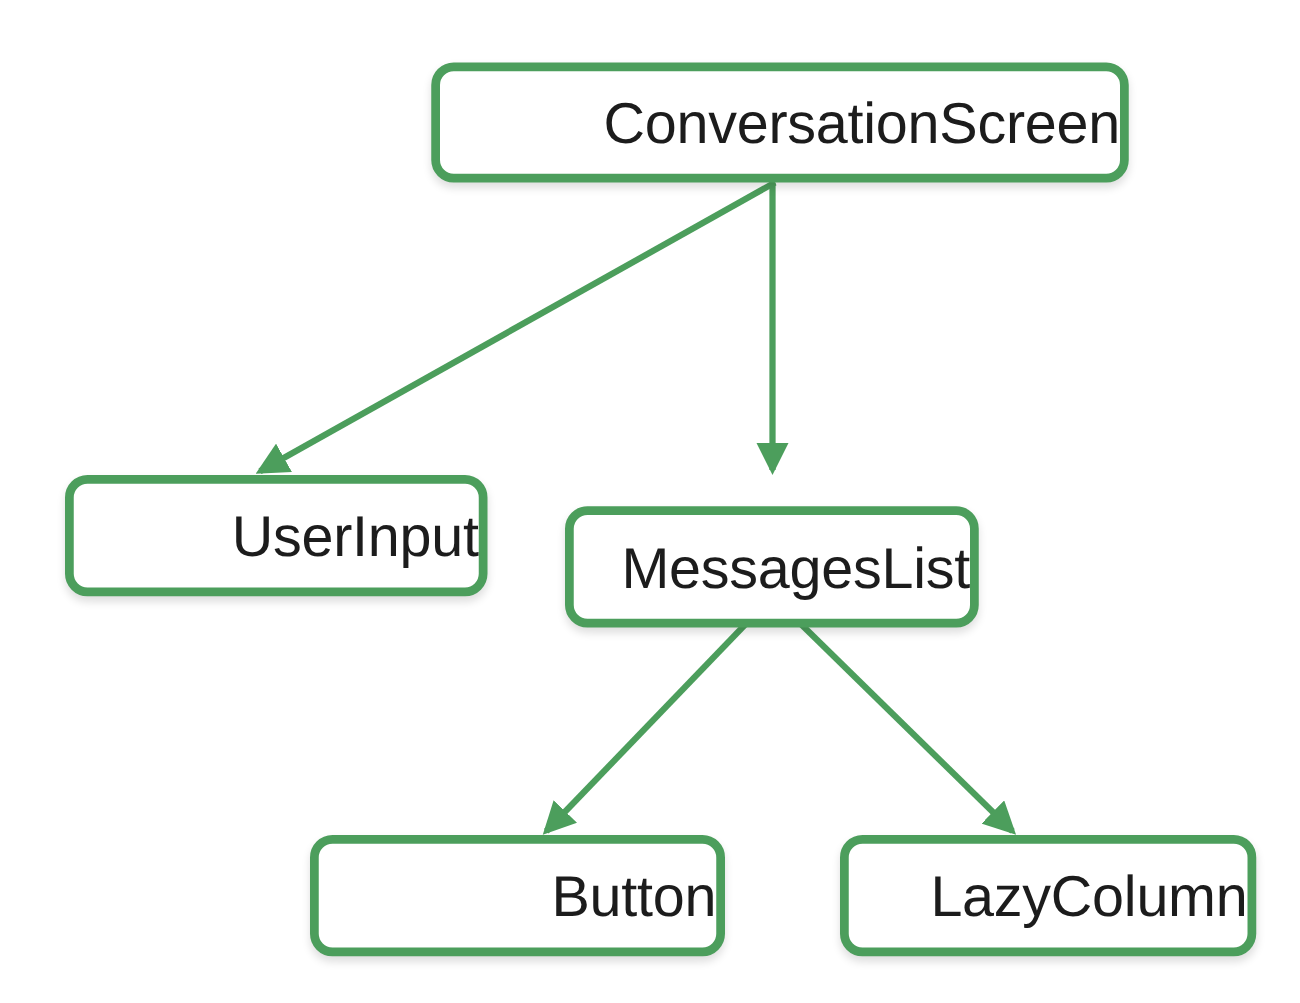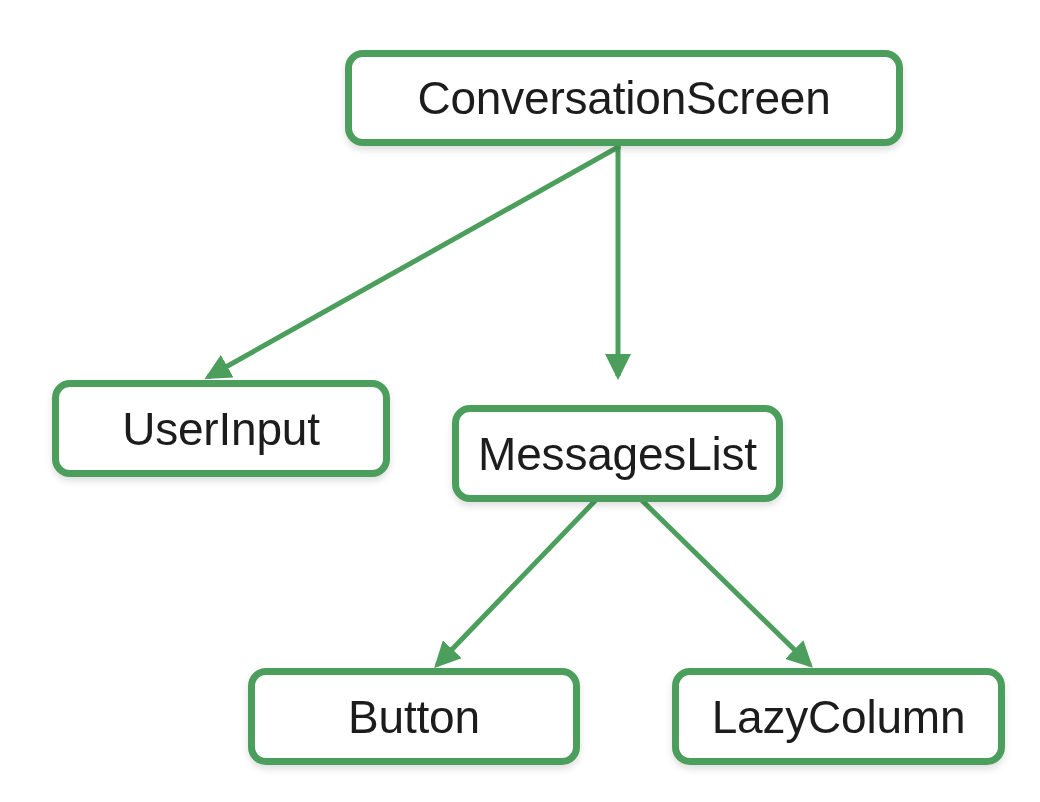--- a/index.html
+++ b/index.html
@@ -29,21 +29,21 @@
     height: 802px;
   }
   .node {
     position: absolute;
     box-sizing: border-box;
     background: #ffffff;
     border: 7px solid #4c9e5c;
     border-radius: 18px;
     display: flex;
     align-items: center;
-    justify-content: center;
+    justify-content: flex-end;
     box-shadow: 0 4px 7px rgba(0, 0, 0, 0.13);
     z-index: 2;
   }
   .node-label {
     font-family: "Liberation Sans", sans-serif;
     font-size: 46px;
     font-weight: 400;
     color: #1c1c1c;
     letter-spacing: -0.2px;
     line-height: 1;

